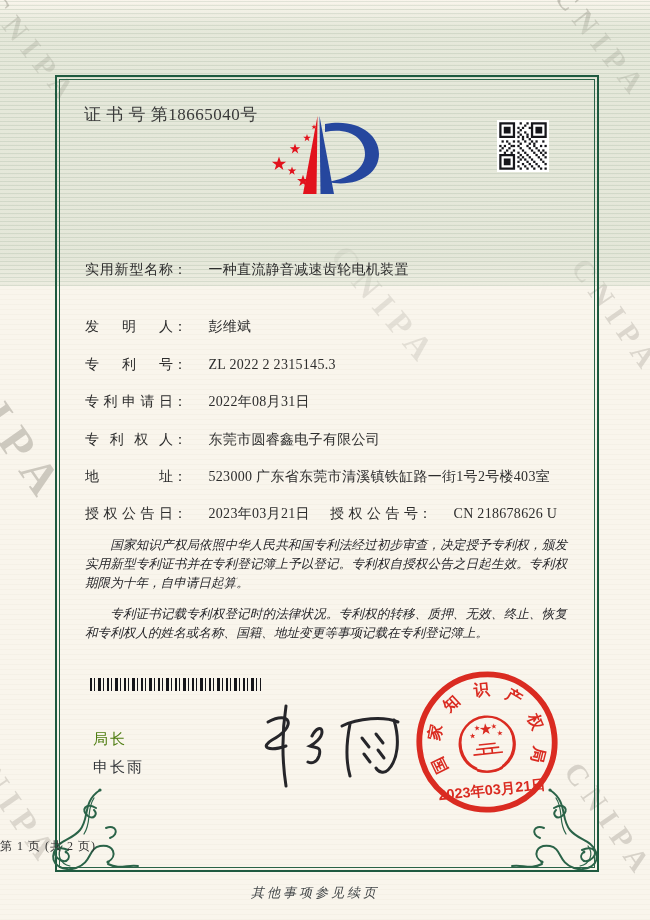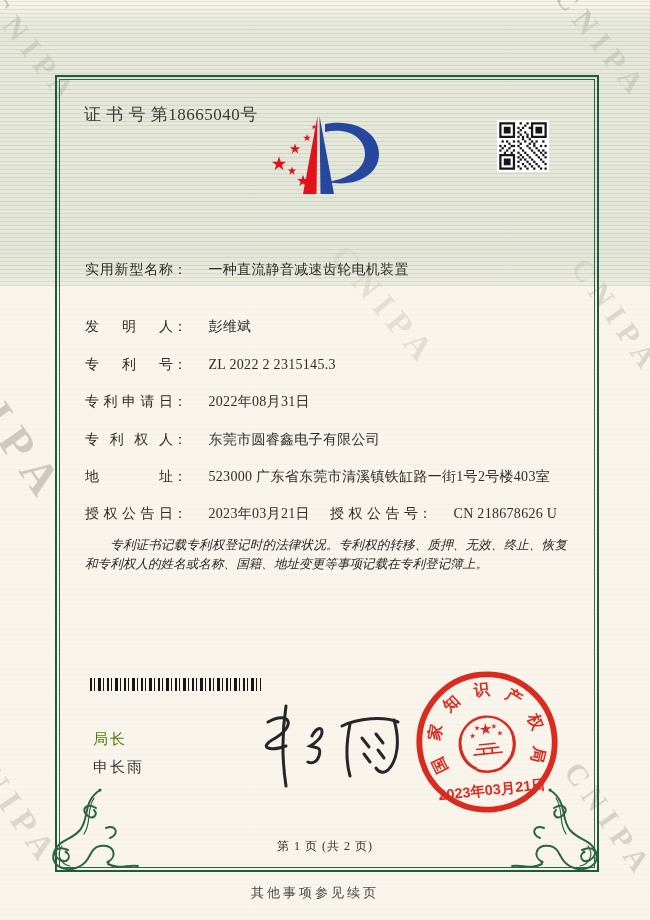--- a/index.html
+++ b/index.html
@@ -37,22 +37,22 @@
   .bodytext p + p{margin-top:12px;}
   
   .barcode{position:absolute;left:90px;top:678px;width:171px;height:13px;
      background:repeating-linear-gradient(90deg,#15151a 0 2px,rgba(0,0,0,0) 2px 4px,#15151a 4px 5px,rgba(0,0,0,0) 5px 8px,#15151a 8px 11px,rgba(0,0,0,0) 11px 13px,#15151a 13px 14px,rgba(0,0,0,0) 14px 17px);}
   
   .signer-title{position:absolute;left:93px;top:730px;font-size:15px;color:#4d7c0f;
                 font-family:"Liberation Sans","DejaVu Sans",sans-serif;letter-spacing:2px;}
   .signer-name{position:absolute;left:93px;top:758px;font-size:15px;color:#33363a;
                font-family:"Liberation Sans","DejaVu Sans",sans-serif;letter-spacing:2px;}
   
-  .pagenum{position:absolute;left:0;top:838px;width:650px;text-align:center;font-size:12px;color:#333;letter-spacing:1px;}
-  .footnote{position:absolute;left:0;top:884px;width:630px;text-align:center;font-size:13px;color:#44484a;letter-spacing:3px;}
+  .pagenum{position:absolute;left:0;top:838px;width:650px;text-align:left;font-size:12px;color:#333;letter-spacing:1px;}
+  .footnote{position:absolute;left:0;top:884px;width:630px;text-align:center;font-size:13px;color:#44484a;letter-spacing:3px;font-style:italic;}
   svg{display:block;}
 </style>
 </head>
 <body>
 
 <div class="page">
 
   <div class="wm" style="left:4px;top:-14px;font-size:30px;opacity:.5;transform:rotate(52deg);">CNIPA</div>
   <div class="wm" style="left:574px;top:-20px;font-size:30px;opacity:.5;transform:rotate(52deg);">CNIPA</div>
   <div class="wm" style="left:-38px;top:318px;font-size:46px;opacity:.45;letter-spacing:12px;transform:rotate(55deg);">CNIPA</div>
@@ -244,20 +244,21 @@
   <div class="frow" style="top:504px;">
     <span class="flabel">授权公告日</span><span class="fcolon">：</span>
     <span class="fvalue">2023年03月21日</span>
     <span class="fgroup2">
       <span class="flabel">授权公告号</span><span class="fcolon">：</span>
       <span class="fvalue">CN 218678626 U</span>
     </span>
   </div>
 
   <div class="bodytext">
+    <p>国家知识产权局依照中华人民共和国专利法经过初步审查，决定授予专利权，颁发实用新型专利证书并在专利登记簿上予以登记。专利权自授权公告之日起生效。专利权期限为十年，自申请日起算。</p>
     <p>专利证书记载专利权登记时的法律状况。专利权的转移、质押、无效、终止、恢复和专利权人的姓名或名称、国籍、地址变更等事项记载在专利登记簿上。</p>
   </div>
 
   <div class="barcode"></div>
 
   <div class="signer-title">局长</div>
   <div class="signer-name">申长雨</div>
 
   <svg class="abs" style="left:246px;top:698px;" width="170" height="95" viewBox="0 0 170 95">
     <g fill="none" stroke="#26262a" stroke-width="3" stroke-linecap="round">

